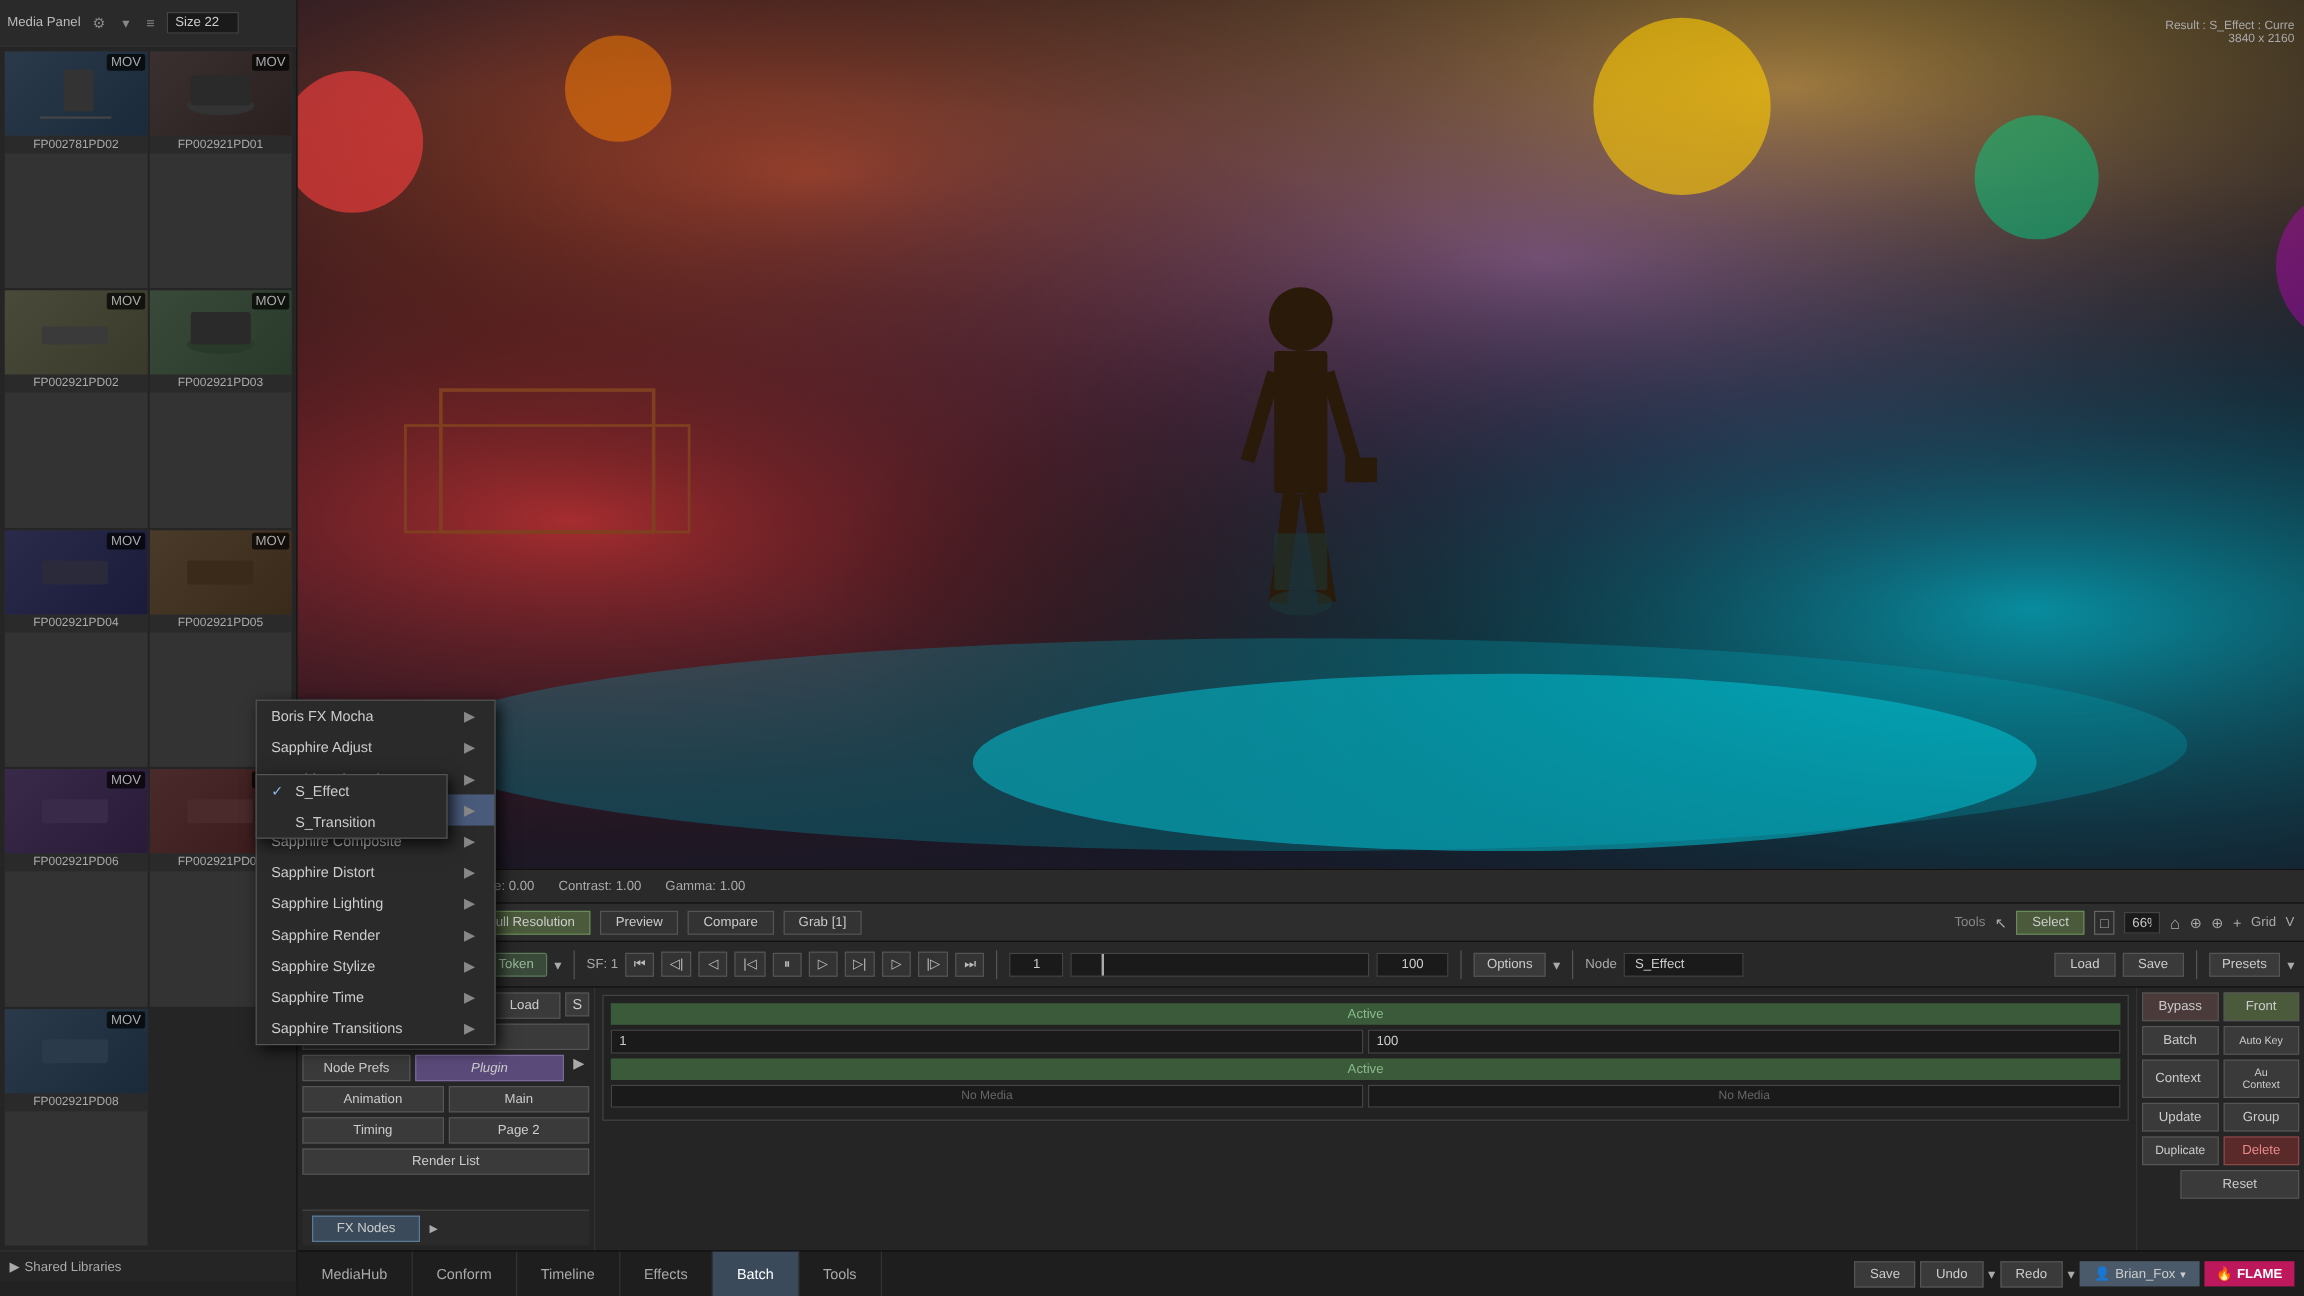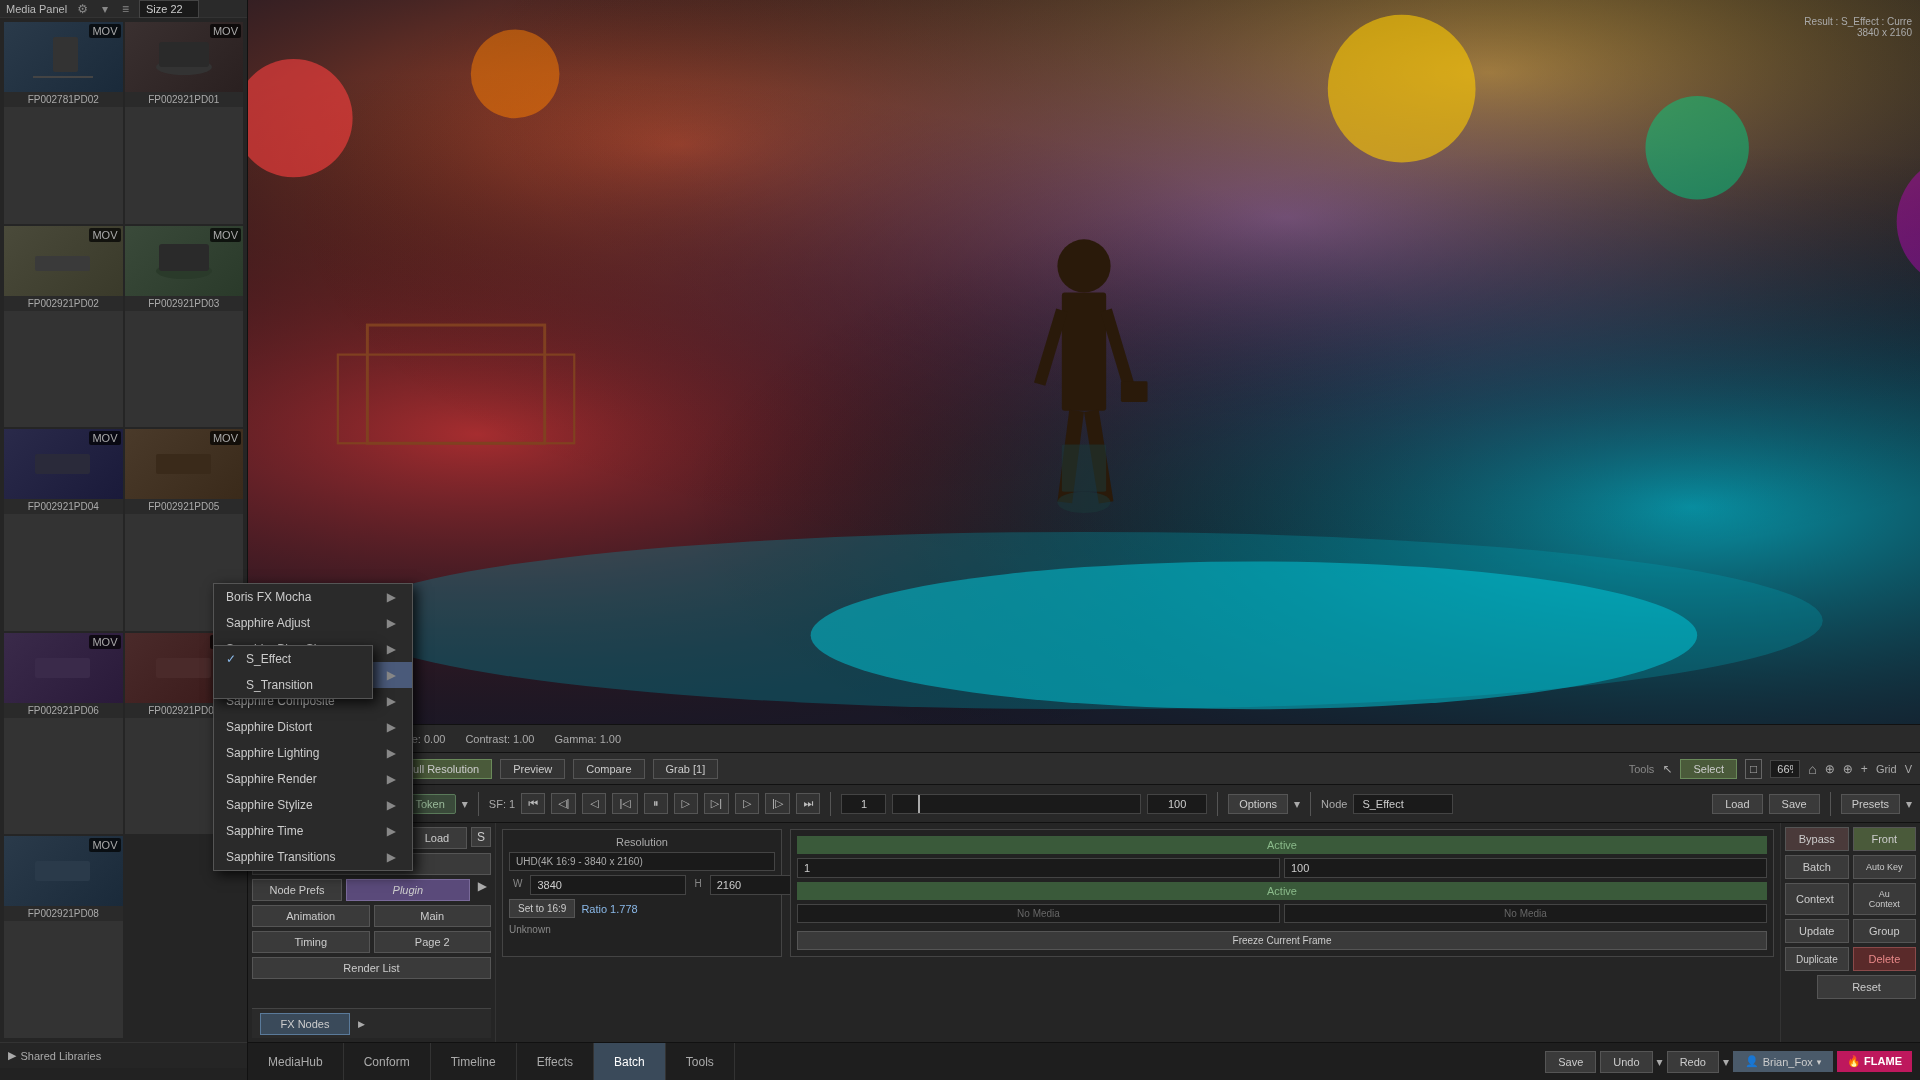--- a/index.html
+++ b/index.html
@@ -519,21 +519,21 @@
       color: #fff;
       padding: 4px 10px;
       font-size: 11px;
       font-weight: bold;
     }
 
     
     .media-panel-header {
       background: #2a2a2a;
       border-bottom: 1px solid #333;
-      height: 18px;
+      height: 39px;
       display: flex;
       align-items: center;
       padding: 0 6px;
       gap: 6px;
     }
 
     .media-panel-label {
       color: #bbb;
       font-size: 11px;
     }
@@ -879,52 +879,32 @@
         </div>
         <div class="fx-nodes-area" style="margin-top:auto;">
           <button class="control-btn" style="background:#3a4a5a;border-color:#5a7a9a;max-width:90px;">FX Nodes</button>
           <span style="color:#aaa;font-size:9px;">▶</span>
         </div>
       </div>
 
       <div class="center-controls">
         <div class="panel-row">
 
-          <div class="panel-section" style="max-width:280px;">
-            <div class="panel-title">Resolution</div>
-            <div style="background:#1a1a1a;border:1px solid #444;padding:3px 6px;font-size:10px;color:#aaa;margin-bottom:4px;">
-              <span>UHD(4K 16:9 - 3840 x 2160)</span>
-            </div>
-            <div class="panel-field-row">
-              <span style="color:#888;font-size:10px;padding:3px 4px;">W</span>
-              <input class="panel-field-half" type="text" value="3840" style="">
-              <span style="color:#888;font-size:10px;padding:3px 4px;">H</span>
-              <input class="panel-field-half" type="text" value="2160" style="">
-            </div>
-            <div style="display:flex;align-items:center;gap:6px;margin-top:4px;">
-              <button class="small-btn">Set to 16:9</button>
-              <span class="ratio-text">Ratio 1.778</span>
-            </div>
-            <div style="margin-top:4px;">
-              <span style="color:#888;font-size:10px;">Unknown</span>
-            </div>
-          </div>
 
           <div class="panel-section">
             <div style="background:#3a5a3a;color:#8aba8a;padding:3px 8px;font-size:11px;text-align:center;margin-bottom:4px;">Active</div>
             <div class="panel-field-row">
               <input class="panel-field-half" type="text" value="1" style="">
               <input class="panel-field-half" type="text" value="100" style="">
             </div>
             <div style="background:#3a5a3a;color:#8aba8a;padding:3px 8px;font-size:11px;text-align:center;margin-bottom:4px;">Active</div>
             <div class="panel-field-row">
               <div class="panel-field-half" style="background:#1a1a1a;border:1px solid #444;padding:3px;font-size:10px;color:#666;text-align:center;">No Media</div>
               <div class="panel-field-half" style="background:#1a1a1a;border:1px solid #444;padding:3px;font-size:10px;color:#666;text-align:center;">No Media</div>
             </div>
-            <button class="small-btn" style="width:100%;margin-top:4px;">Freeze Current Frame</button>
           </div>
         </div>
       </div>
 
       <div class="right-controls">
         <div style="display:flex;gap:4px;">
           <button class="right-btn bypass" style="flex:1;">Bypass</button>
           <button class="right-btn front-active" style="flex:1;">Front</button>
         </div>
         <div style="display:flex;gap:4px;">

